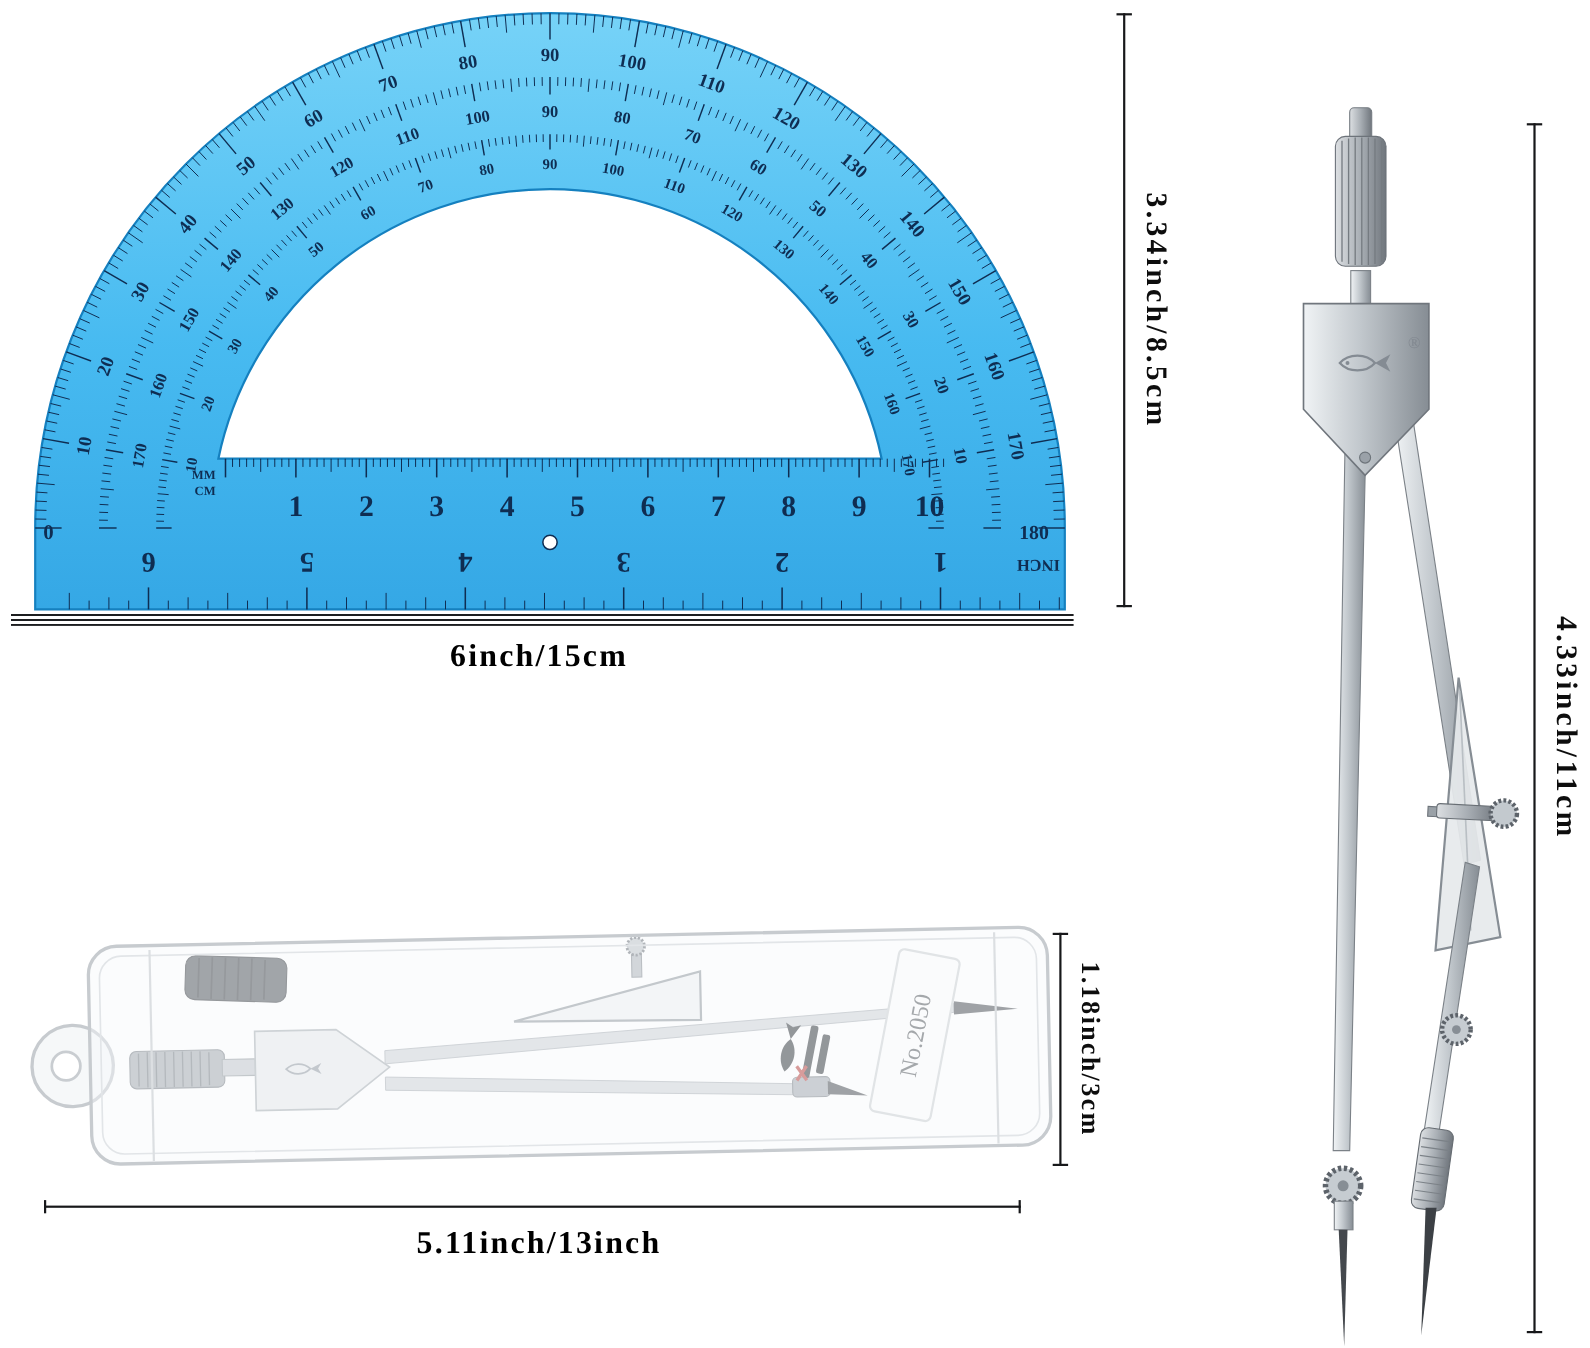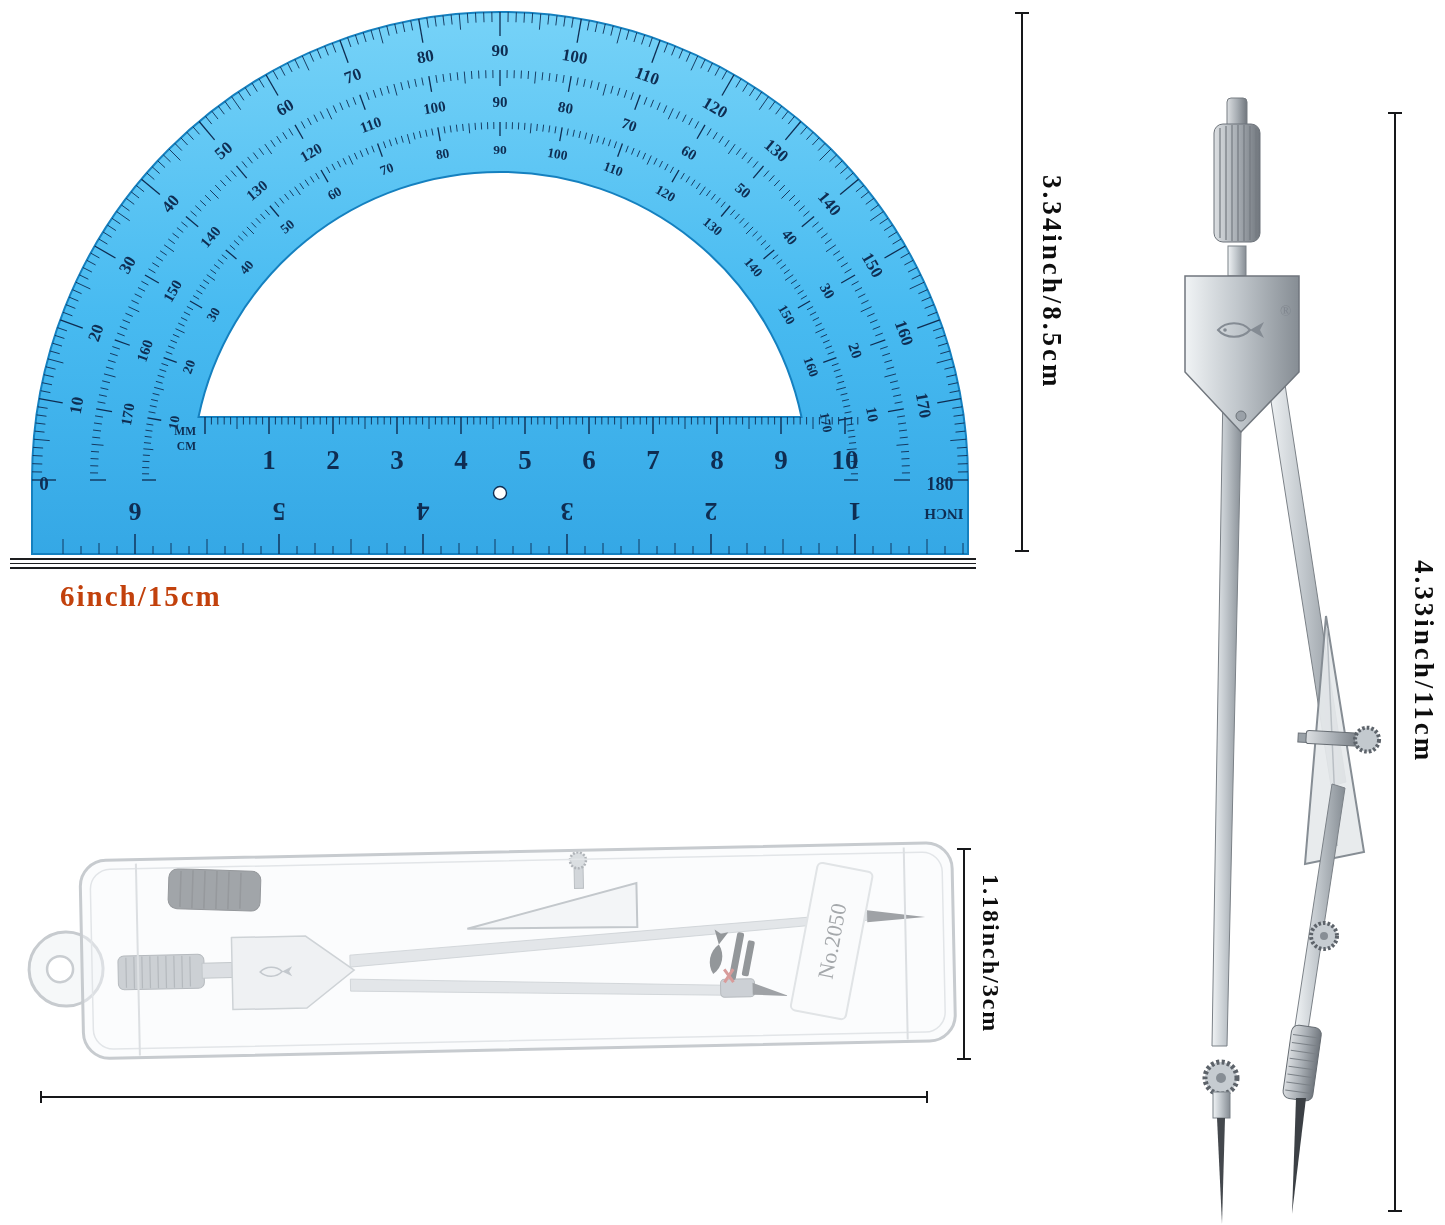--- a/index.html
+++ b/index.html
@@ -9,21 +9,21 @@
   .dim-v{position:absolute;width:2px;background:#17181a;}
   .dim-v::before,.dim-v::after{content:"";position:absolute;left:-6px;width:14px;height:2px;background:#17181a;}
   .dim-v::before{top:0;}
   .dim-v::after{bottom:0;}
   .dim-h{position:absolute;height:2px;background:#17181a;}
   .dim-h::before,.dim-h::after{content:"";position:absolute;top:-5px;width:2px;height:12px;background:#17181a;}
   .dim-h::before{left:0;}
   .dim-h::after{right:0;}
   .dim-striped{position:absolute;height:11px;background:repeating-linear-gradient(to bottom,#1d1e20 0 1.7px,rgba(0,0,0,0) 1.7px 4.6px);}
   .vlabel{position:absolute;writing-mode:vertical-rl;text-align:center;font-weight:700;font-size:27px;letter-spacing:3px;color:#0d0d0d;font-family:"Liberation Serif",serif;}
-  .hlabel{position:absolute;text-align:left;font-weight:700;font-size:29px;letter-spacing:2px;color:#c2410c;font-family:"Liberation Serif",serif;}
+  .hlabel{position:absolute;text-align:center;font-weight:700;font-size:29px;letter-spacing:2px;color:#000000;font-family:"Liberation Serif",serif;}
 </style>
 </head>
 <body>
 
 <div id="canvas">
 
   <svg id="protractor-svg" style="left:10px;top:4px" width="980" height="556" viewBox="0 0 980 556">
     <defs>
       <linearGradient id="blueGrad" x1="0" y1="0" x2="0" y2="1">
         <stop offset="0" stop-color="#6fd0f7"></stop>
@@ -920,14 +920,15 @@
       <rect x="72" y="25" width="852" height="180" rx="20" fill="none" stroke="#e2e5e8" stroke-width="1.5"></rect>
       <line x1="118" y1="20" x2="118" y2="212" stroke="#dcdfe2" stroke-width="2"></line>
       <line x1="886" y1="20" x2="886" y2="212" stroke="#dcdfe2" stroke-width="2"></line>
     </g>
   </svg>
 
   <div class="dim-v" style="left:963px;top:848px;height:212px"></div>
   <div class="vlabel" style="left:977px;top:842px;height:224px;font-size:24px;letter-spacing:2px">1.18inch/3cm</div>
 
   <div class="dim-h" style="left:40px;top:1096px;width:888px"></div>
+  <div class="hlabel" style="left:60px;top:1114px;width:860px">5.11inch/13inch</div>
 
 </div>
 
 </body></html>

